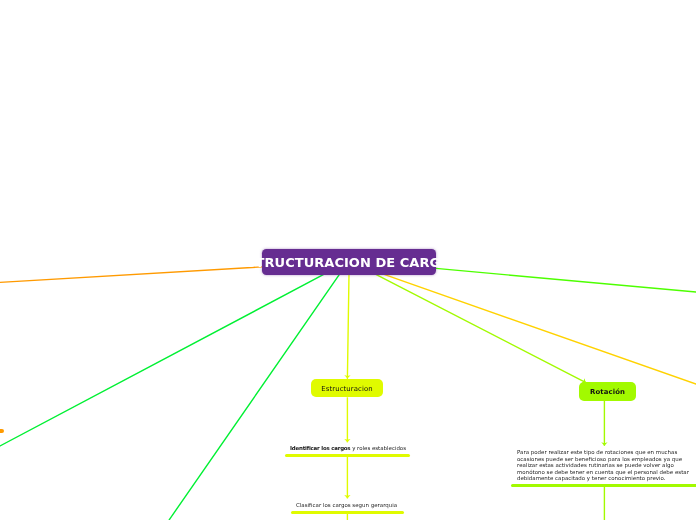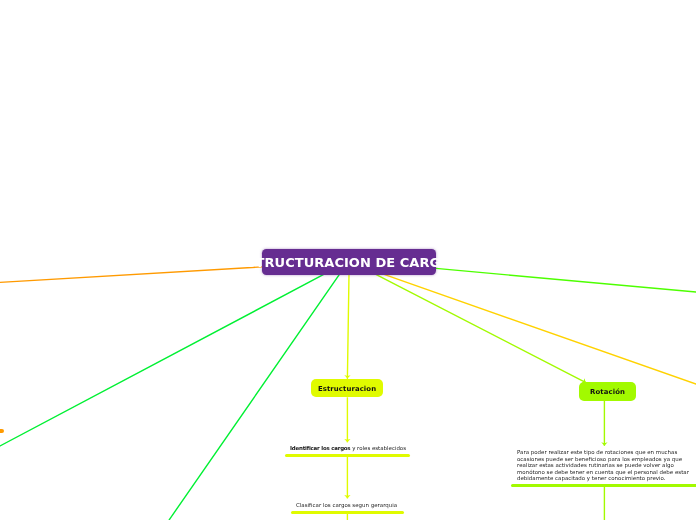--- a/index.html
+++ b/index.html
@@ -23,21 +23,21 @@
     left:262.1px; top:248.6px; width:173.9px; height:25.5px;
     background:#662D91; border-radius:4.5px;
     box-shadow:0 0 2.6px rgba(102,45,145,0.55);
     color:#ffffff; font-weight:bold; font-size:13px; letter-spacing:0.04px;
     line-height:11px;
   }
   .node-root span { margin-right:-0.04px; position:relative; top:0.4px; }
   .node-a {
     left:311.0px; top:378.9px; width:72.0px; height:18.4px;
     background:#E0FB00; border-radius:5px;
-    color:#111111; font-weight:bold; font-size:6.9px; letter-spacing:0.1px;
+    color:#111111; font-weight:normal; font-size:6.9px; letter-spacing:0.1px;
     line-height:8px;
   }
   .node-b {
     left:579.45px; top:382.4px; width:57px; height:18.5px;
     background:#A2FA00; border-radius:5px;
     color:#111111; font-weight:bold; font-size:6.9px; letter-spacing:0.1px;
     line-height:8px;
   }
   .node-a span, .node-b span { margin-right:-0.1px; position:relative; top:0.9px; }
 

